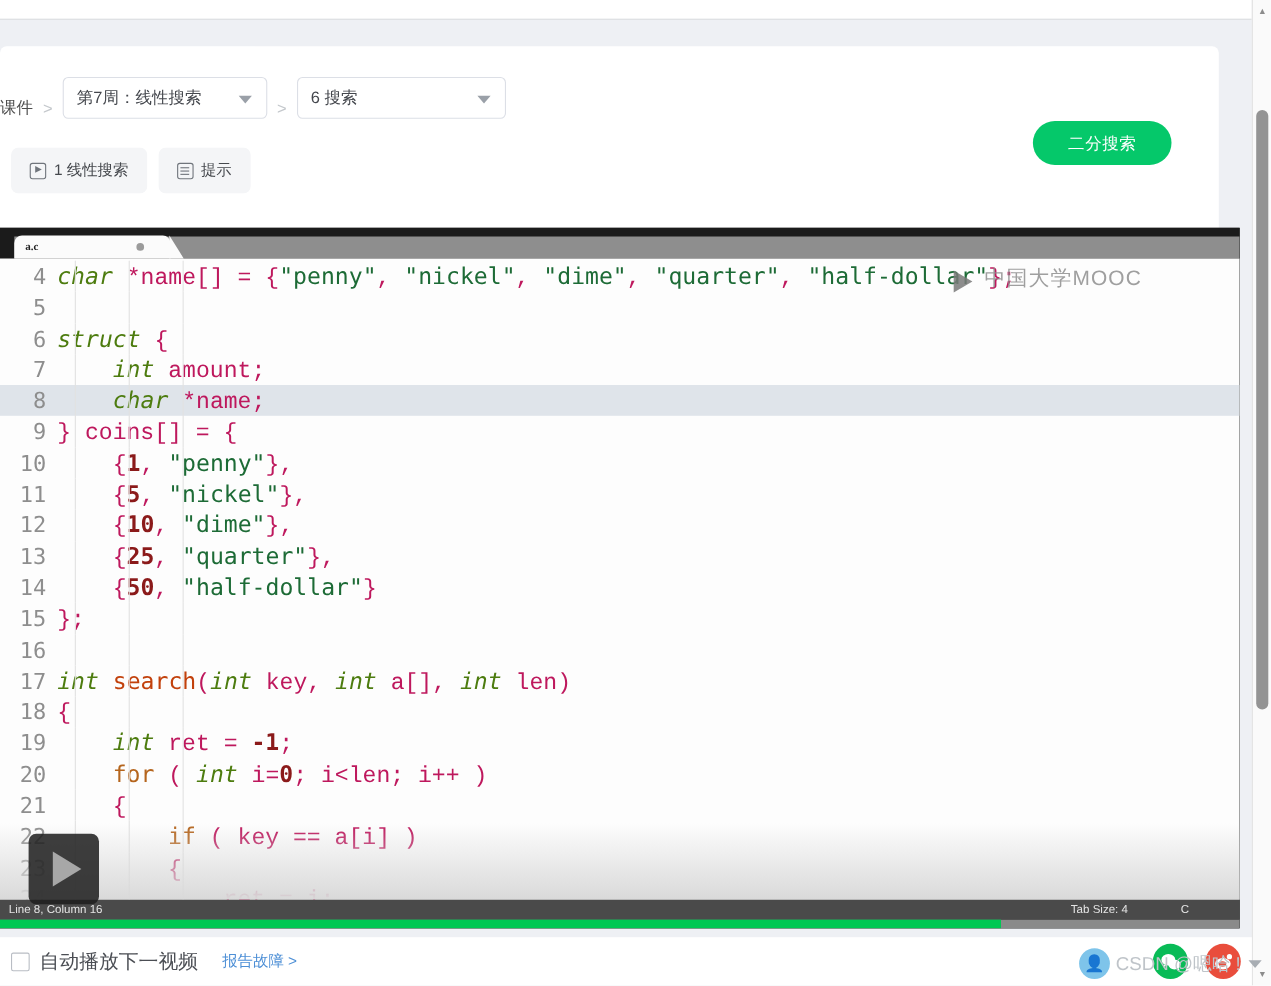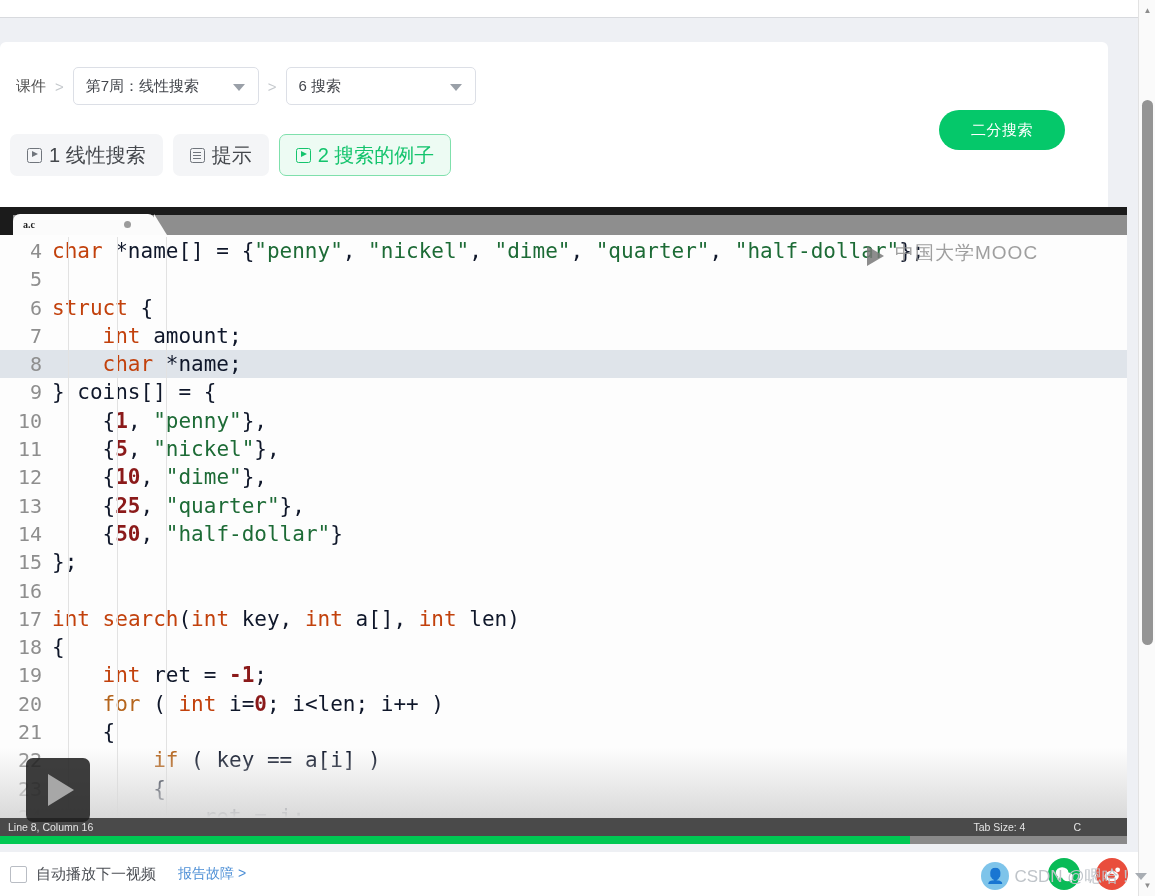--- a/index.html
+++ b/index.html
@@ -42,21 +42,21 @@
 
   
   .card {
     position: absolute; left: 0; top: 42px; width: 1108px; height: 784px;
     background: #ffffff; border-radius: 6px;
   }
 
   
   .crumb-row {
     position: absolute; left: 0; top: 22px; height: 44px;
-    display: flex; align-items: center; padding-left: 16px;
+    display: flex; align-items: flex-end; padding-left: 0;
   }
   .crumb-root {
     font-size: 15px; color: #4d4d4d; padding-left: 0; margin-left: 0;
   }
   .crumb-sep {
     font-size: 15px; color: #c4c8cc; margin: 0 9px; font-weight: 300;
   }
   .crumb-select {
     position: relative;
     min-width: 186px; height: 38px;
@@ -88,21 +88,21 @@
 
   
   .chip-row {
     position: absolute; left: 10px; top: 92px;
     display: flex; align-items: center; gap: 10px;
   }
   .chip {
     height: 42px; border-radius: 7px;
     background: #f4f5f7; border: 1px solid transparent;
     display: flex; align-items: center; gap: 7px;
-    padding: 0 16px; font-size: 20px; color: #45484d;
+    padding: 0 16px; font-size: 14px; color: #45484d;
     cursor: pointer; white-space: nowrap;
   }
   .chip.active {
     background: #edfbf3; border-color: #7fe0ac; color: #14c46d;
   }
   .chip-ico {
     width: 15px; height: 15px; position: relative;
     border: 1.3px solid #70757c; border-radius: 2.5px;
     flex: 0 0 auto;
   }
@@ -182,26 +182,26 @@
   }
   .ctxt { display: inline; }
   .guide {
     position: absolute; top: 0; width: 1px; height: 28.3px;
     background: #e2e2e2;
   }
   .g1 { left: 68px; }
   .g2 { left: 117px; }
   .g3 { left: 166px; }
 
-  .kw  { color: #c2410c; }
+  .kw  { color: #4d7c0f; font-style: italic; }
   .fn  { color: #c2410c; }
   .str { color: #1d6b36; }
   .num { color: #8b1a1a; font-weight: bold; }
   .ctl { color: #b5651d; }
-  .pun { color: #0f172a; }
+  .pun { color: #be185d; font-family: Liberation Mono, monospace; }
 
   .mooc-wm {
     position: absolute; left: 895px; top: 240px;
     font-size: 19px; color: #8f8f8f;
     font-family: "Liberation Sans", sans-serif;
     opacity: 0.85; pointer-events: none;
     letter-spacing: 1px;
   }
   .mooc-wm .tri {
     position: absolute; left: -28px; top: 6px;
@@ -251,21 +251,21 @@
     position: absolute; left: 0; top: 852px; width: 1138px; height: 44px;
     background: #ffffff;
     display: flex; align-items: center;
   }
   .cbox {
     width: 17px; height: 17px; border: 1px solid #b9bdc4;
     border-radius: 2px; background: #fff; margin-left: 10px;
     flex: 0 0 auto; cursor: pointer;
   }
   .autoplay-label {
-    font-size: 15px; color: #4b4e54; margin-left: 9px; white-space: nowrap;
+    font-size: 18px; color: #4b4e54; margin-left: 9px; white-space: nowrap;
   }
   .report-link {
     font-size: 14px; color: #4d8fd6; margin-left: 22px;
     cursor: pointer; white-space: nowrap;
   }
   .social {
     margin-left: auto; display: flex; align-items: center; gap: 16px;
     padding-right: 10px;
   }
   .sbtn { width: 32px; height: 32px; border-radius: 50%;
@@ -325,24 +325,20 @@
     <button class="ask-btn">二分搜索</button>
 
     <div class="chip-row" id="chip-row">
         <div class="chip">
           <span class="chip-ico play"></span>
           <span>1 线性搜索</span>
         </div>
         <div class="chip">
           <span class="chip-ico doc"></span>
           <span>提示</span>
-        </div>
-        <div class="chip active">
-          <span class="chip-ico play"></span>
-          <span>2 搜索的例子</span>
         </div>
       </div>
   </div>
 
   <div class="editor">
     <div class="editor-tabbar">
       <div class="greybar"></div>
       <div class="file-tab">
         <span>a.c</span>
         <span class="dot"></span>

